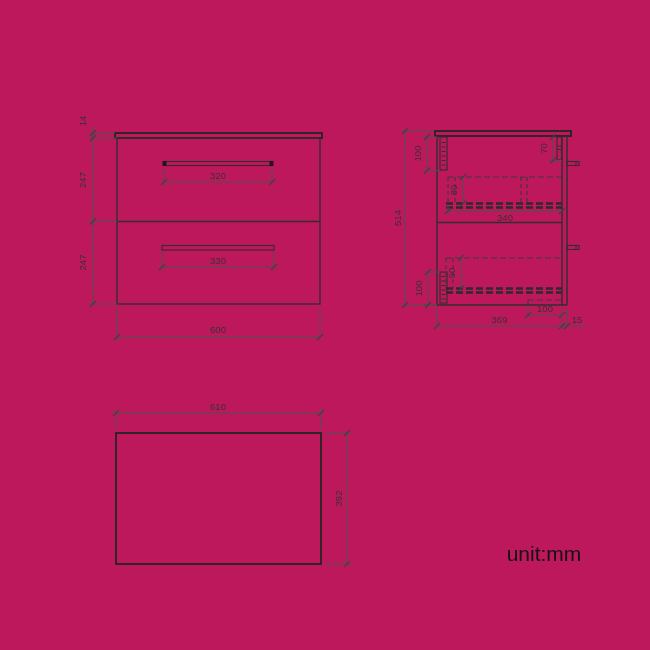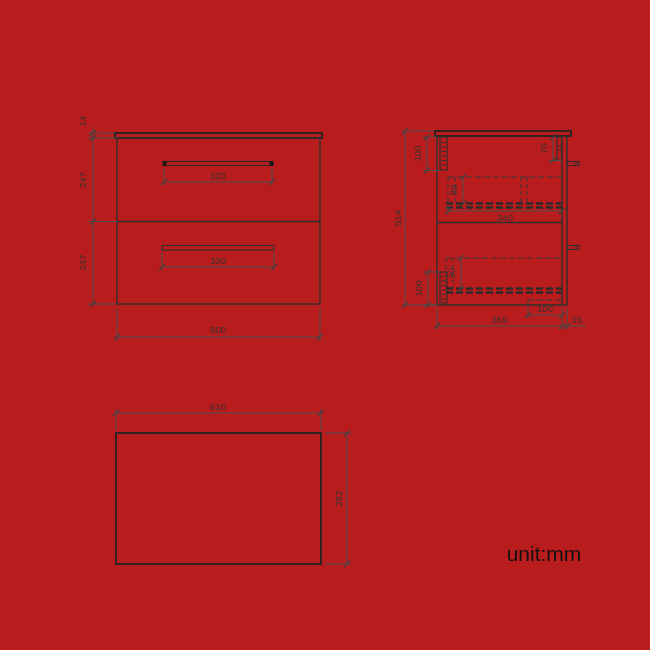--- a/index.html
+++ b/index.html
@@ -1,16 +1,16 @@
 <!DOCTYPE html>
 <html><head>
 <meta charset="utf-8">
 <style>
   html,body{margin:0;padding:0;background:#ffffff;}
-  .page{position:relative;width:650px;height:650px;background:#b91c1c;overflow:hidden;
+  .page{position:relative;width:650px;height:650px;background:#be185d;overflow:hidden;
         font-family:"Liberation Sans",sans-serif;}
   svg{position:absolute;left:0;top:0;}
   
   .obj{stroke:#2f2f2f;stroke-width:1.4;fill:none;stroke-linecap:butt;}
   .obj-thin{stroke:#2f2f2f;stroke-width:1.1;fill:none;}
   .obj-bold{stroke:#242424;stroke-width:1.8;fill:none;}
   .fillb{fill:#1a1a1a;stroke:none;}
   
   .dash{stroke:#3a3a3a;stroke-width:1.1;fill:none;stroke-dasharray:6 3;}
   .dashv{stroke:#3a3a3a;stroke-width:1.1;fill:none;stroke-dasharray:4 3;}

